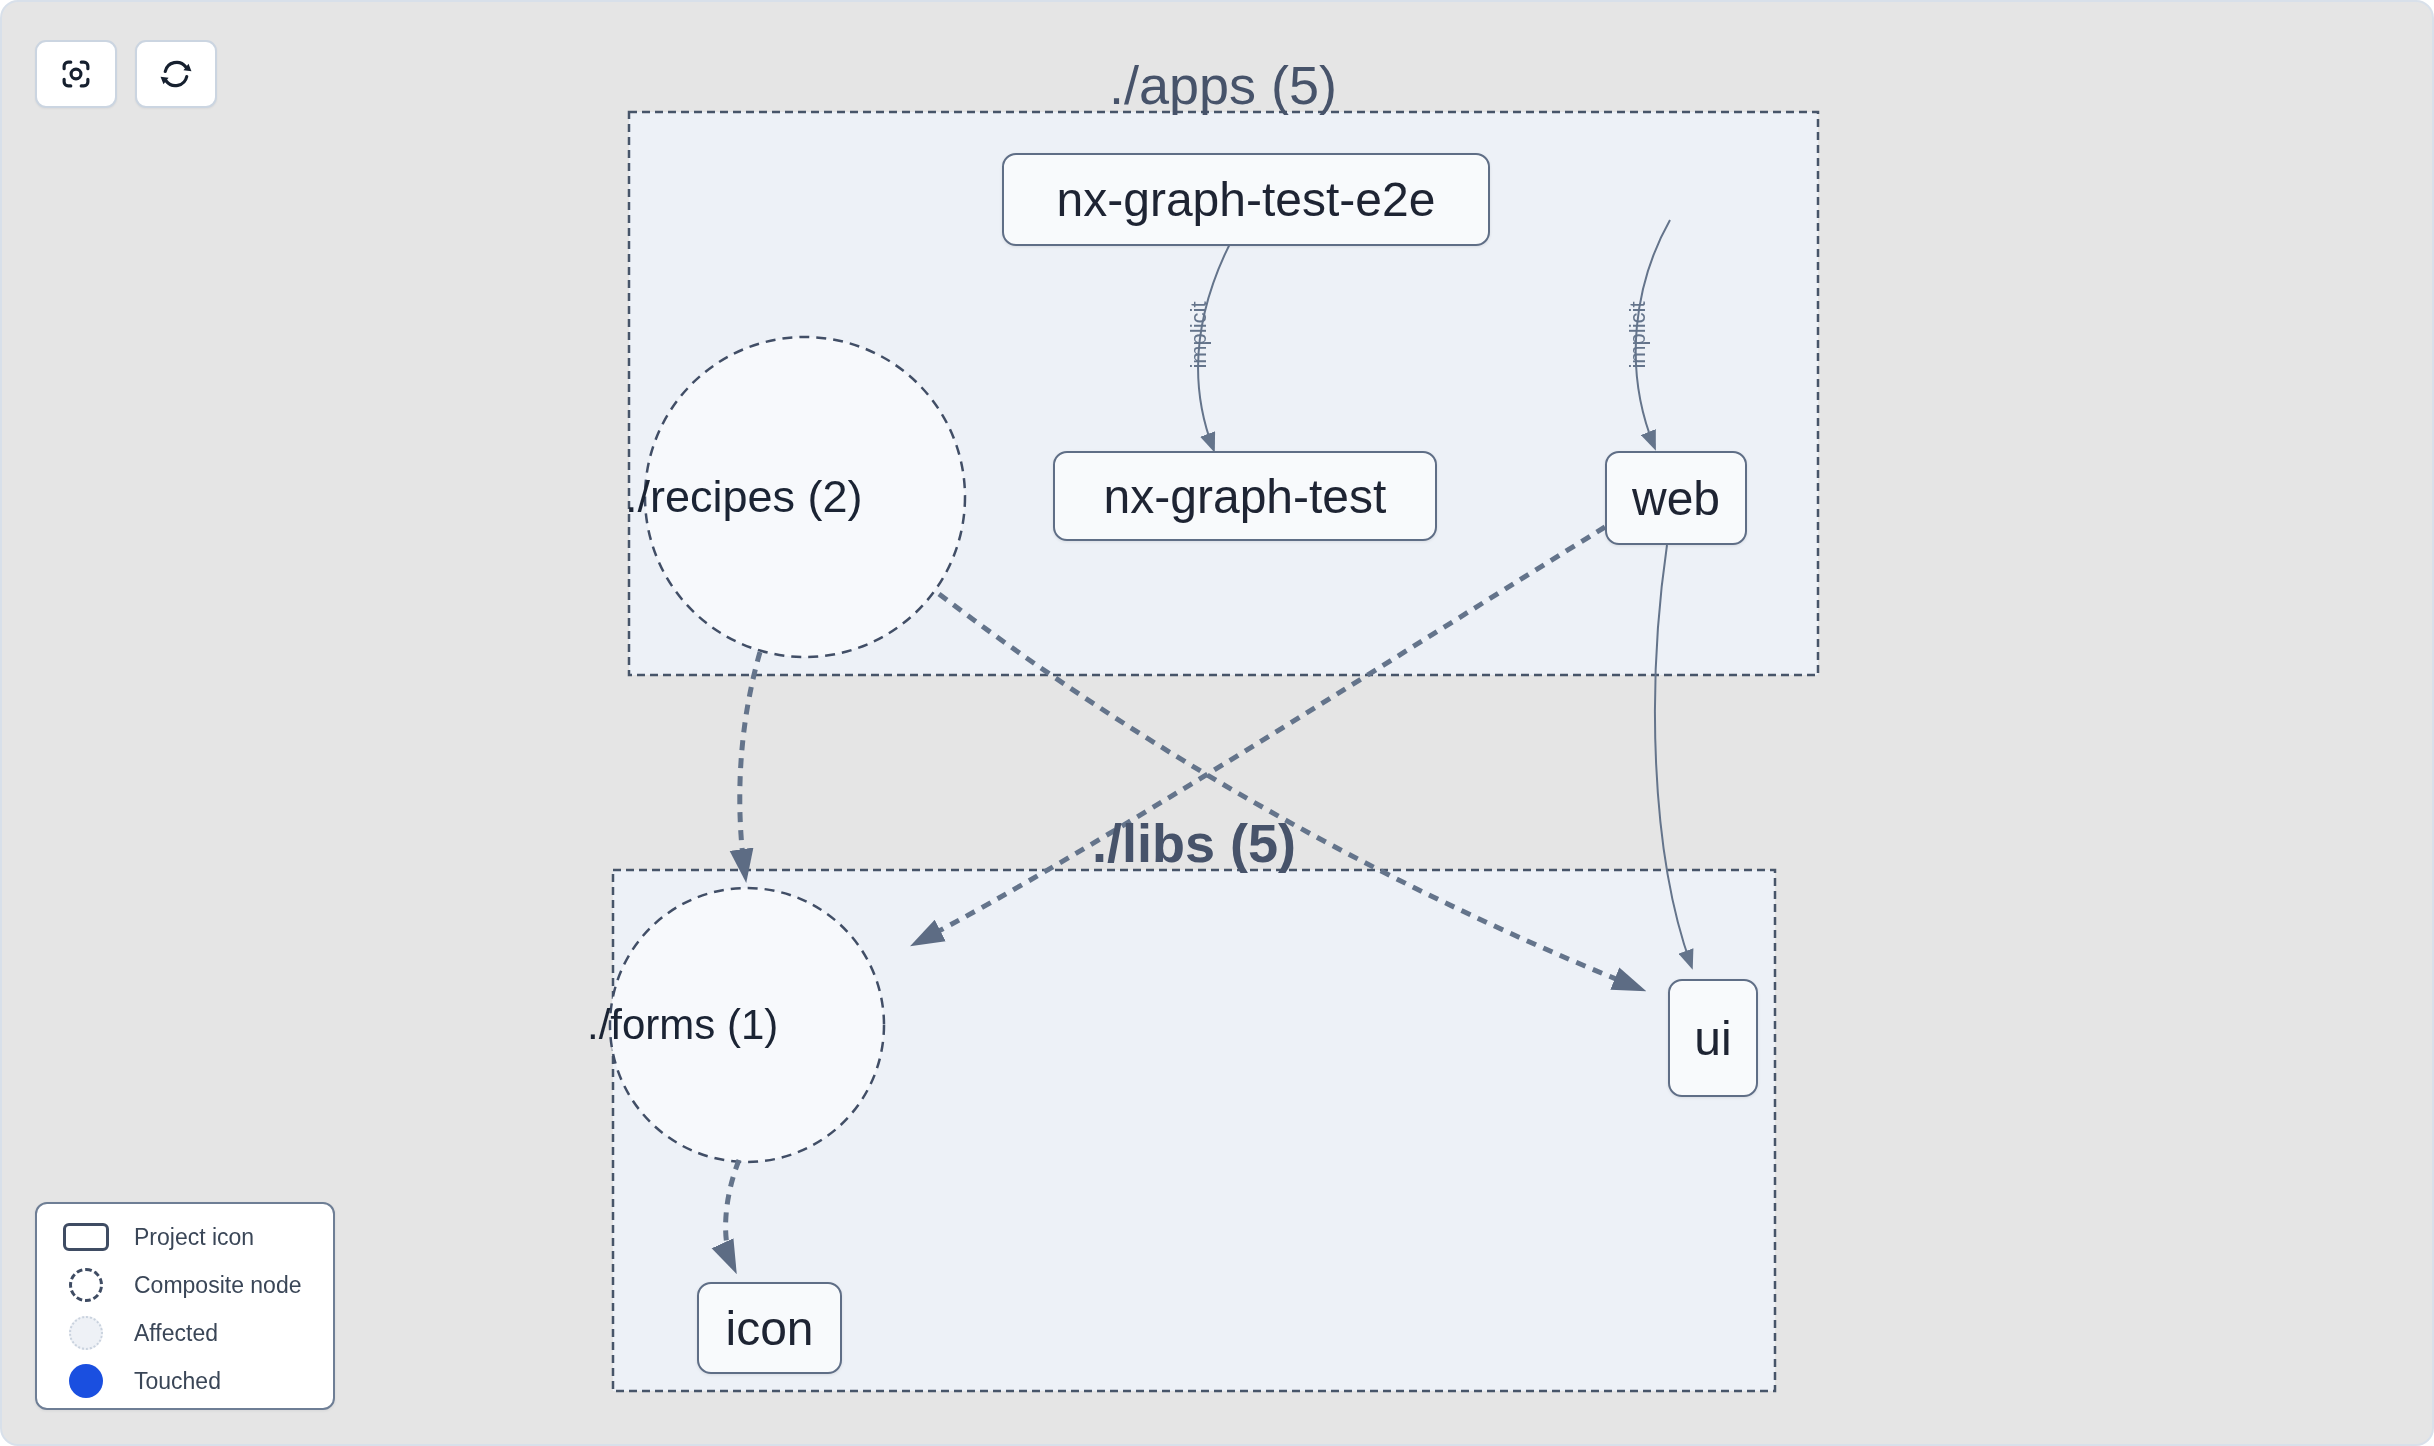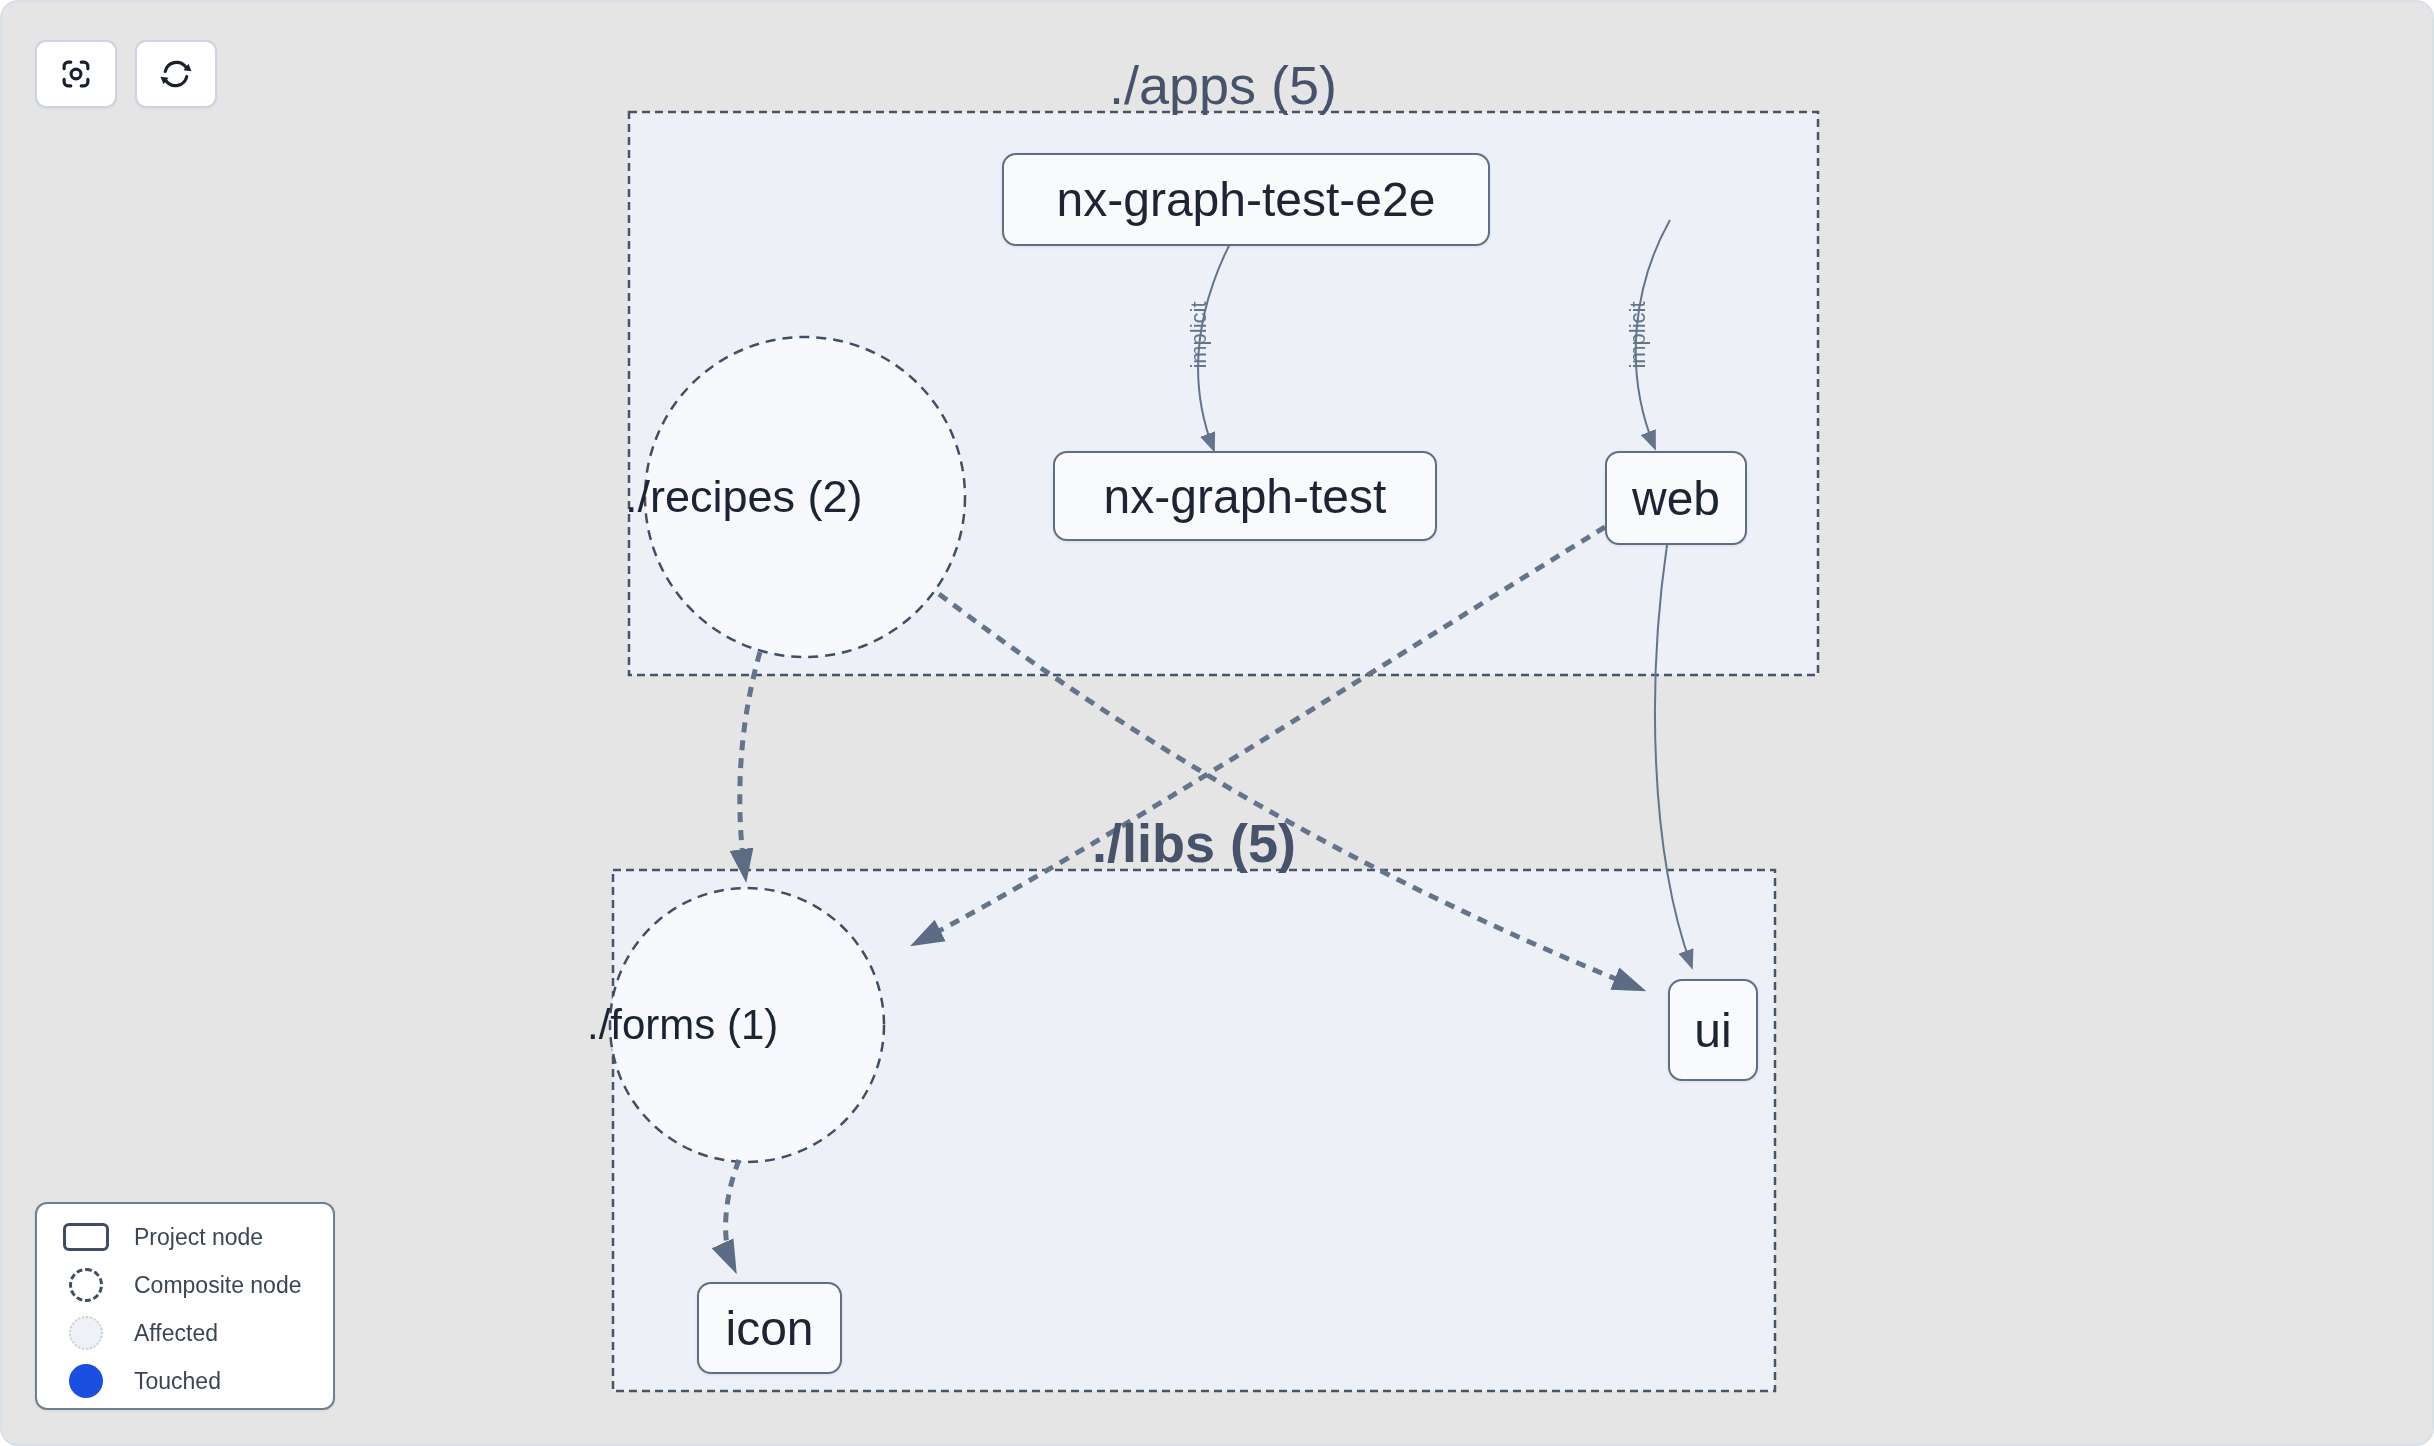--- a/index.html
+++ b/index.html
@@ -41,21 +41,21 @@
   .node{
     position:absolute;box-sizing:border-box;background:#f8fafc;
     border:2px solid #5f6e86;border-radius:14px;color:#1e2433;font-size:48px;
     display:flex;align-items:center;justify-content:center;cursor:pointer;
     box-shadow:0 1px 3px rgba(27,36,53,.10);white-space:nowrap;
   }
   #node-nx-graph-test-e2e{left:1000px;top:131px;width:488px;height:93px;margin-top:20px;}
   #node-web-e2e{left:1548px;top:130px;width:252px;height:88px;}
   #node-nx-graph-test{left:1051px;top:449px;width:384px;height:90px;}
   #node-web{left:1603px;top:449px;width:142px;height:94px;}
-  #node-ui{left:1666px;top:977px;width:90px;height:102px;}
+  #node-ui{left:1666px;top:977px;width:90px;height:118px;}
   #node-icon{left:695px;top:1280px;width:145px;height:92px;}
   
   #legend{
     position:absolute;left:33px;top:1200px;width:300px;height:208px;box-sizing:border-box;
     background:#fff;border:2px solid #6e7e95;border-radius:12px;padding-top:9px;
     box-shadow:0 1px 3px rgba(27,36,53,.07);
   }
   .lrow{height:48px;display:flex;align-items:center;}
   .lswatch-cell{width:97px;display:flex;justify-content:center;align-items:center;}
   .lrow .llabel{font-size:23px;color:#3a4657;}
@@ -126,21 +126,21 @@
   <div class="node" id="node-nx-graph-test">nx-graph-test</div>
   <div class="node" id="node-web">web</div>
   <div class="node" id="node-ui">ui</div>
   <div class="node" id="node-icon">icon</div>
 
   <div id="legend">
     <div class="lrow">
       <div class="lswatch-cell">
           <div class="sw-rect"></div>
         </div>
-      <div class="llabel">Project node</div>
+      <div class="llabel">Project icon</div>
     </div>
     <div class="lrow">
       <div class="lswatch-cell">
           <div class="sw-dashed"></div>
         </div>
       <div class="llabel">Composite node</div>
     </div>
     <div class="lrow">
       <div class="lswatch-cell">
           <div class="sw-affected"></div>

